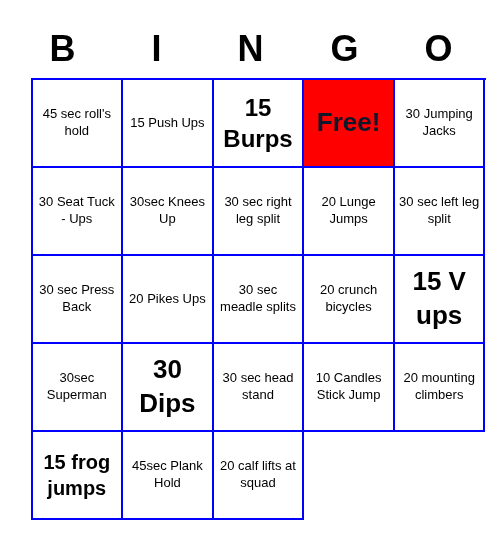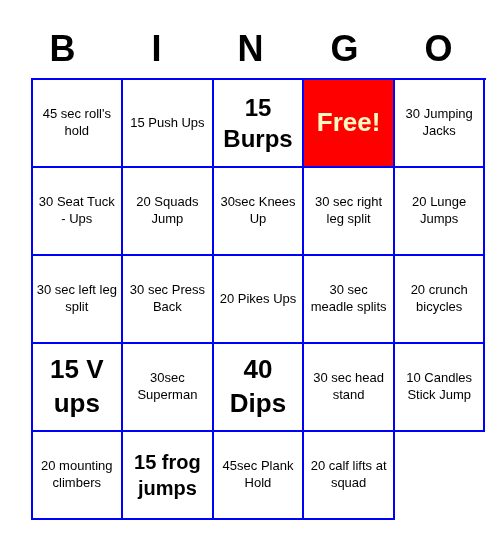--- a/index.html
+++ b/index.html
@@ -49,21 +49,21 @@
       line-height: 1.3;
     }
     .bingo-cell.free {
       background: red;
       font-size: 22px;
       font-weight: bold;
       color: red;
       background-color: red;
     }
     .bingo-cell.free span {
-      color: #fef9c3;
+      color: #0f172a;
       font-size: 26px;
       font-weight: bold;
       text-align: center;
     }
     .bingo-cell.large-text {
       font-size: 24px;
       font-weight: bold;
     }
     .bingo-cell.xl-text {
       font-size: 26px;
@@ -87,32 +87,31 @@
     </div>
   <div class="bingo-grid">
   <div class="bingo-cell">45 sec roll's hold</div>
       <div class="bingo-cell">15 Push Ups</div>
       <div class="bingo-cell large-text">15 Burps</div>
       <div class="bingo-cell free">
         <span>Free!</span>
       </div>
       <div class="bingo-cell">30 Jumping Jacks</div>
       <div class="bingo-cell">30 Seat Tuck - Ups</div>
-      <div class="bingo-cell">20 Squads Jump</div>
       <div class="bingo-cell">30sec Knees Up</div>
       <div class="bingo-cell">30 sec right leg split</div>
       <div class="bingo-cell">20 Lunge Jumps</div>
       <div class="bingo-cell">30 sec left leg split</div>
       <div class="bingo-cell">30 sec Press Back</div>
       <div class="bingo-cell">20 Pikes Ups</div>
       <div class="bingo-cell">30 sec meadle splits</div>
       <div class="bingo-cell">20 crunch bicycles</div>
       <div class="bingo-cell xl-text">15 V ups</div>
       <div class="bingo-cell">30sec Superman</div>
-      <div class="bingo-cell xl-text">40 Dips</div>
+      <div class="bingo-cell xl-text">30 Dips</div>
       <div class="bingo-cell">30 sec head stand</div>
       <div class="bingo-cell">10 Candles Stick Jump</div>
       <div class="bingo-cell">20 mounting climbers</div>
       <div class="bingo-cell medium-text">15 frog jumps</div>
       <div class="bingo-cell">45sec Plank Hold</div>
       <div class="bingo-cell">20 calf lifts at squad</div>
     </div>
 </div>
 
 </body></html>

